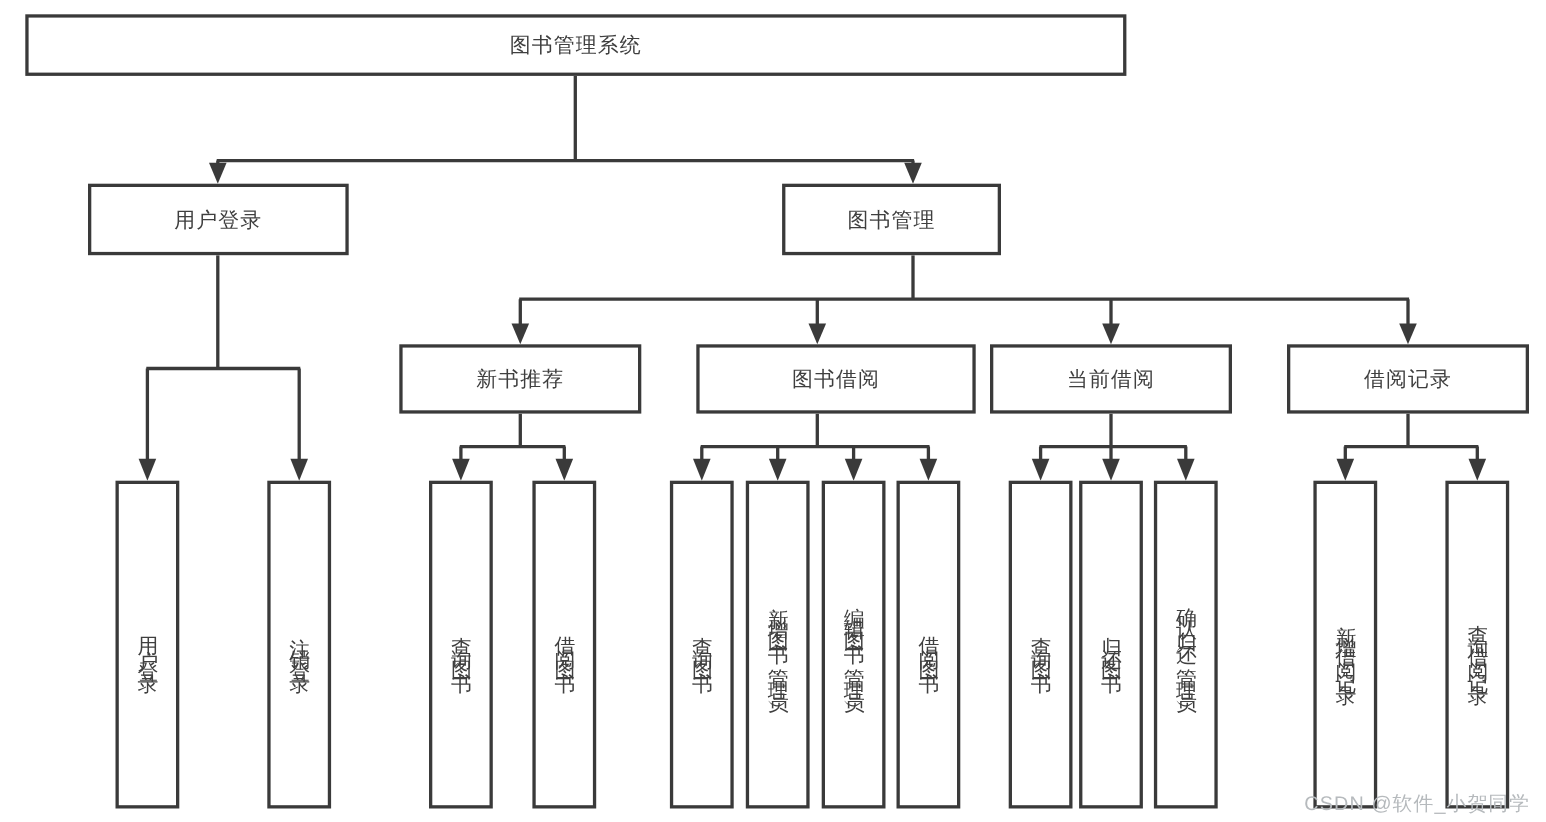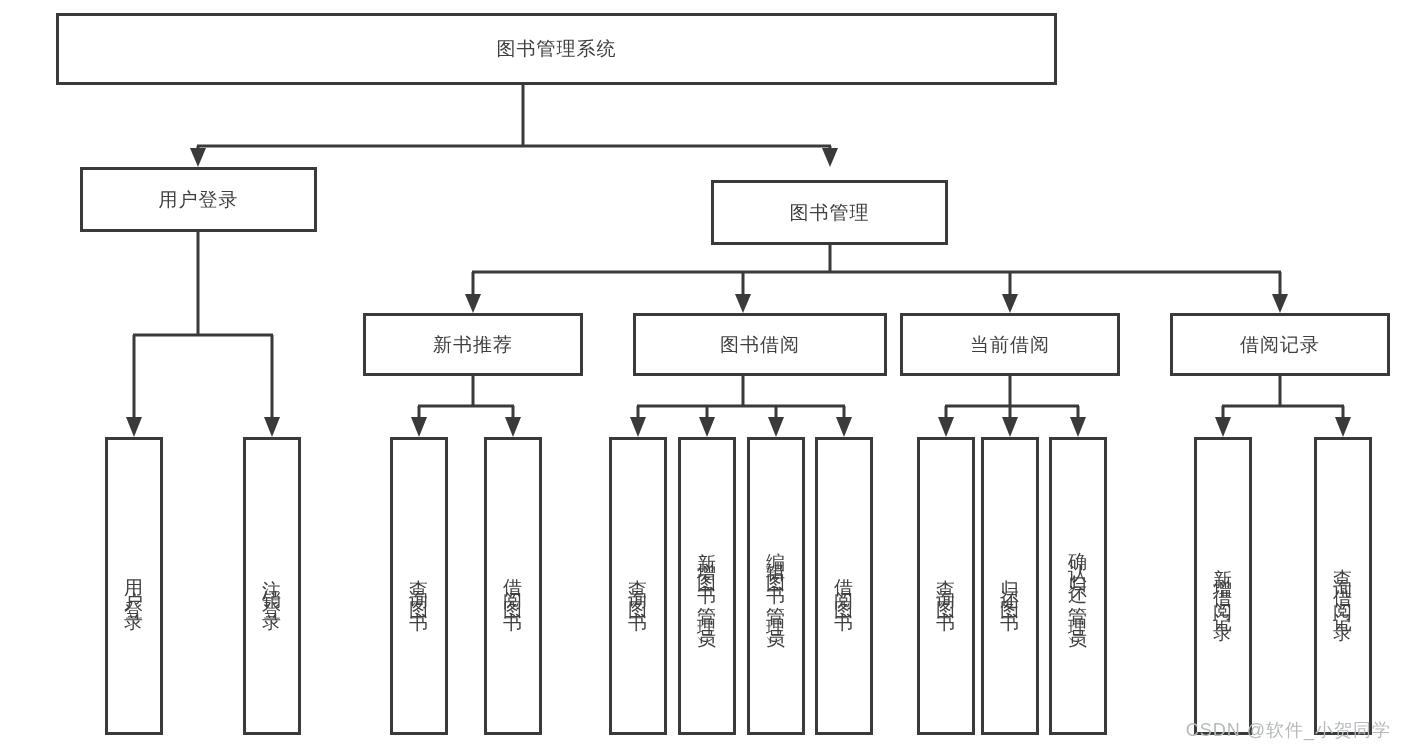--- a/index.html
+++ b/index.html
@@ -85,28 +85,28 @@
     <path d="M1010 376 V406 M945 406 H1079 M946 406 V419 M1010 406 V419 M1078 406 V419"></path>
     <polygon points="938,417 954,417 946,437"></polygon>
     <polygon points="1002,417 1018,417 1010,437"></polygon>
     <polygon points="1070,417 1086,417 1078,437"></polygon>
 
     <path d="M1280 376 V406 M1222 406 H1344 M1223 406 V419 M1343 406 V419"></path>
     <polygon points="1215,417 1231,417 1223,437"></polygon>
     <polygon points="1335,417 1351,417 1343,437"></polygon>
   </svg>
 
-  <div class="box" style="left:23px; top:13px; width:1001px; height:72px;margin-left:33px;">
+  <div class="box" style="left:23px; top:13px; width:1001px; height:56px;">
     <span>图书管理系统</span>
   </div>
 
   <div class="box" style="left:80px; top:167px; width:237px; height:65px;">
     <span>用户登录</span>
   </div>
-  <div class="box" style="left:711px; top:180px; width:237px; height:65px;justify-content:center;">
+  <div class="box" style="left:711px; top:167px; width:199px; height:65px;justify-content:center;">
     <span>图书管理</span>
   </div>
 
   <div class="box" style="left:363px; top:313px; width:220px; height:63px;">
     <span>新书推荐</span>
   </div>
   <div class="box" style="left:633px; top:313px; width:254px; height:63px;">
     <span>图书借阅</span>
   </div>
   <div class="box" style="left:1170px; top:313px; width:220px; height:63px;">

